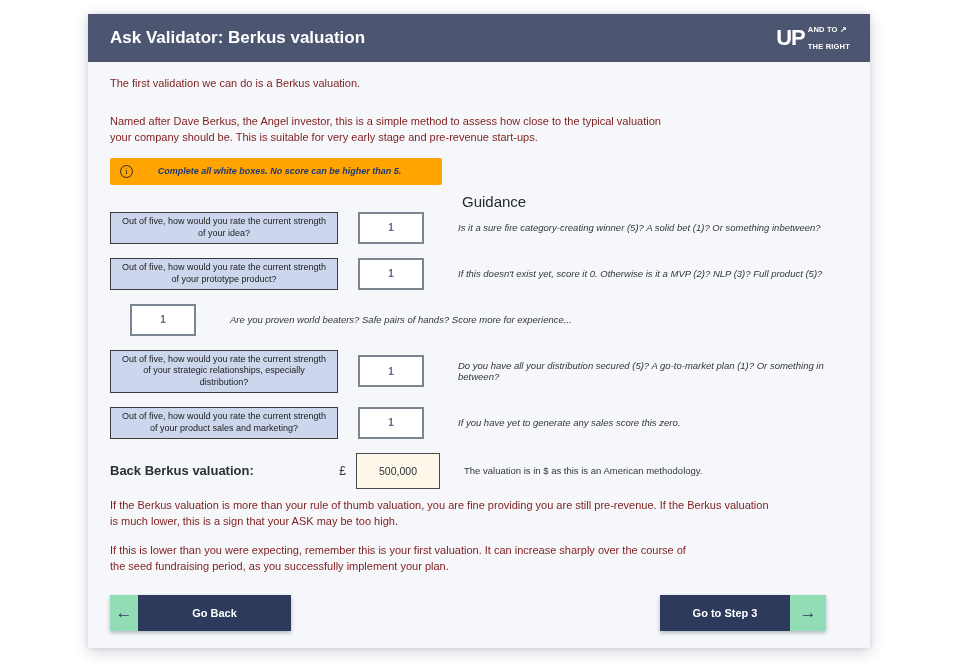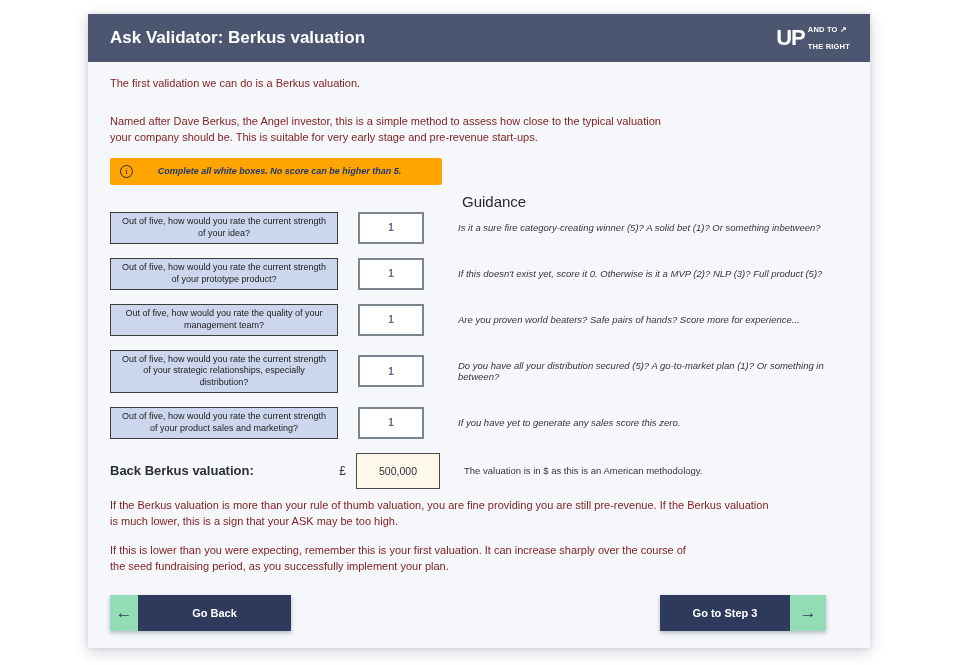--- a/index.html
+++ b/index.html
@@ -157,21 +157,20 @@
       <div class="guide">Is it a sure fire category-creating winner (5)? A solid bet (1)? Or something inbetween?</div>
     </div>
 
     <div class="row">
       <div class="q-box">Out of five, how would you rate the current strength of your prototype product?</div>
       <input class="score" value="1" style="">
       <div class="guide">If this doesn't exist yet, score it 0. Otherwise is it a MVP (2)? NLP (3)? Full product (5)?</div>
     </div>
 
     <div class="row">
-      <div class="q-box">Out of five, how would you rate the quality of your management team?</div>
       <input class="score" value="1" style="">
       <div class="guide">Are you proven world beaters? Safe pairs of hands? Score more for experience...</div>
     </div>
 
     <div class="row">
       <div class="q-box">Out of five, how would you rate the current strength of your strategic relationships, especially distribution?</div>
       <input class="score" value="1" style="">
       <div class="guide">Do you have all your distribution secured (5)? A go-to-market plan (1)? Or something in between?</div>
     </div>
 

